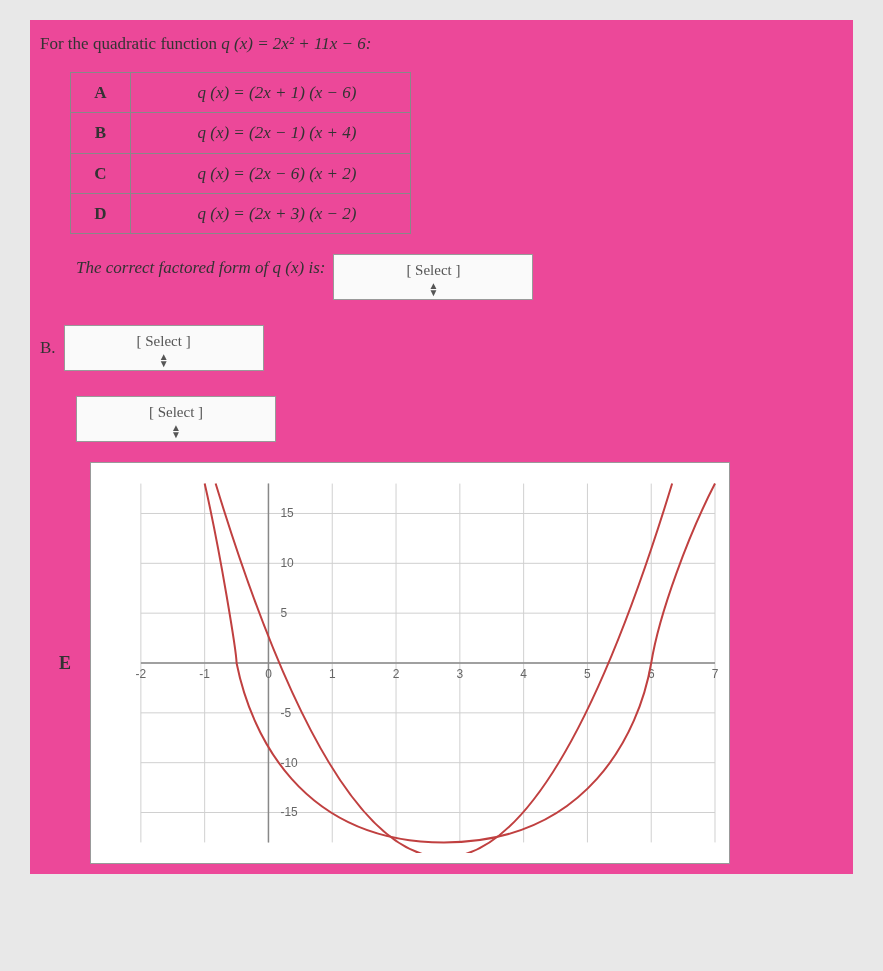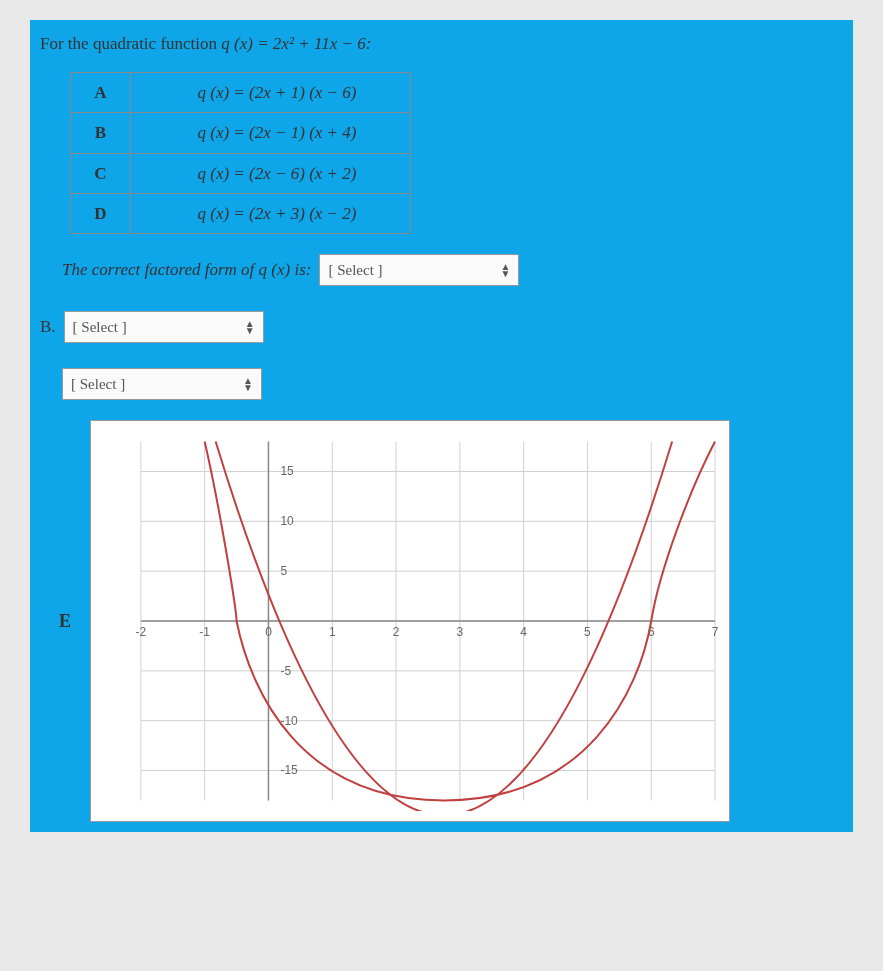--- a/index.html
+++ b/index.html
@@ -7,21 +7,21 @@
       font-family: Georgia, 'Times New Roman', serif;
       background: #e8e8e8;
       width: 883px;
       height: 971px;
       padding: 20px 30px;
       color: #333;
       font-size: 17px;
       line-height: 1.6;
     }
     .content {
-      background: #0ea5e9;
+      background: #ec4899;
       padding: 10px;
     }
     .question-text {
       margin-bottom: 12px;
     }
     .underline {
       text-decoration: underline;
     }
     .math {
       font-style: italic;
@@ -39,42 +39,43 @@
     }
     .answer-table td:first-child {
       width: 60px;
       font-weight: bold;
     }
     .answer-table td:last-child {
       width: 280px;
       padding-left: 28px;
     }
     .prompt-line {
-      margin: 20px 0 20px 22px;
-      display: flex;
-      align-items: center;
+      margin: 20px 0 20px 36px;
+      display: flex;
+      align-items: flex-start;
       gap: 8px;
     }
     .prompt-line-b {
       margin: 25px 0 25px 0;
       display: flex;
       align-items: center;
       gap: 8px;
     }
     .select-box {
       display: inline-flex;
       align-items: center;
       justify-content: space-between;
       border: 1px solid #999;
       background: #fafafa;
       padding: 3px 8px;
       min-width: 200px;
       font-size: 15px;
       color: #555;
       position: relative;
+      flex-direction: column;
     }
     .select-box .arrows {
       font-size: 10px;
       line-height: 0.7;
       display: flex;
       flex-direction: column;
       color: #555;
     }
     .section-c {
       margin-top: 20px;

